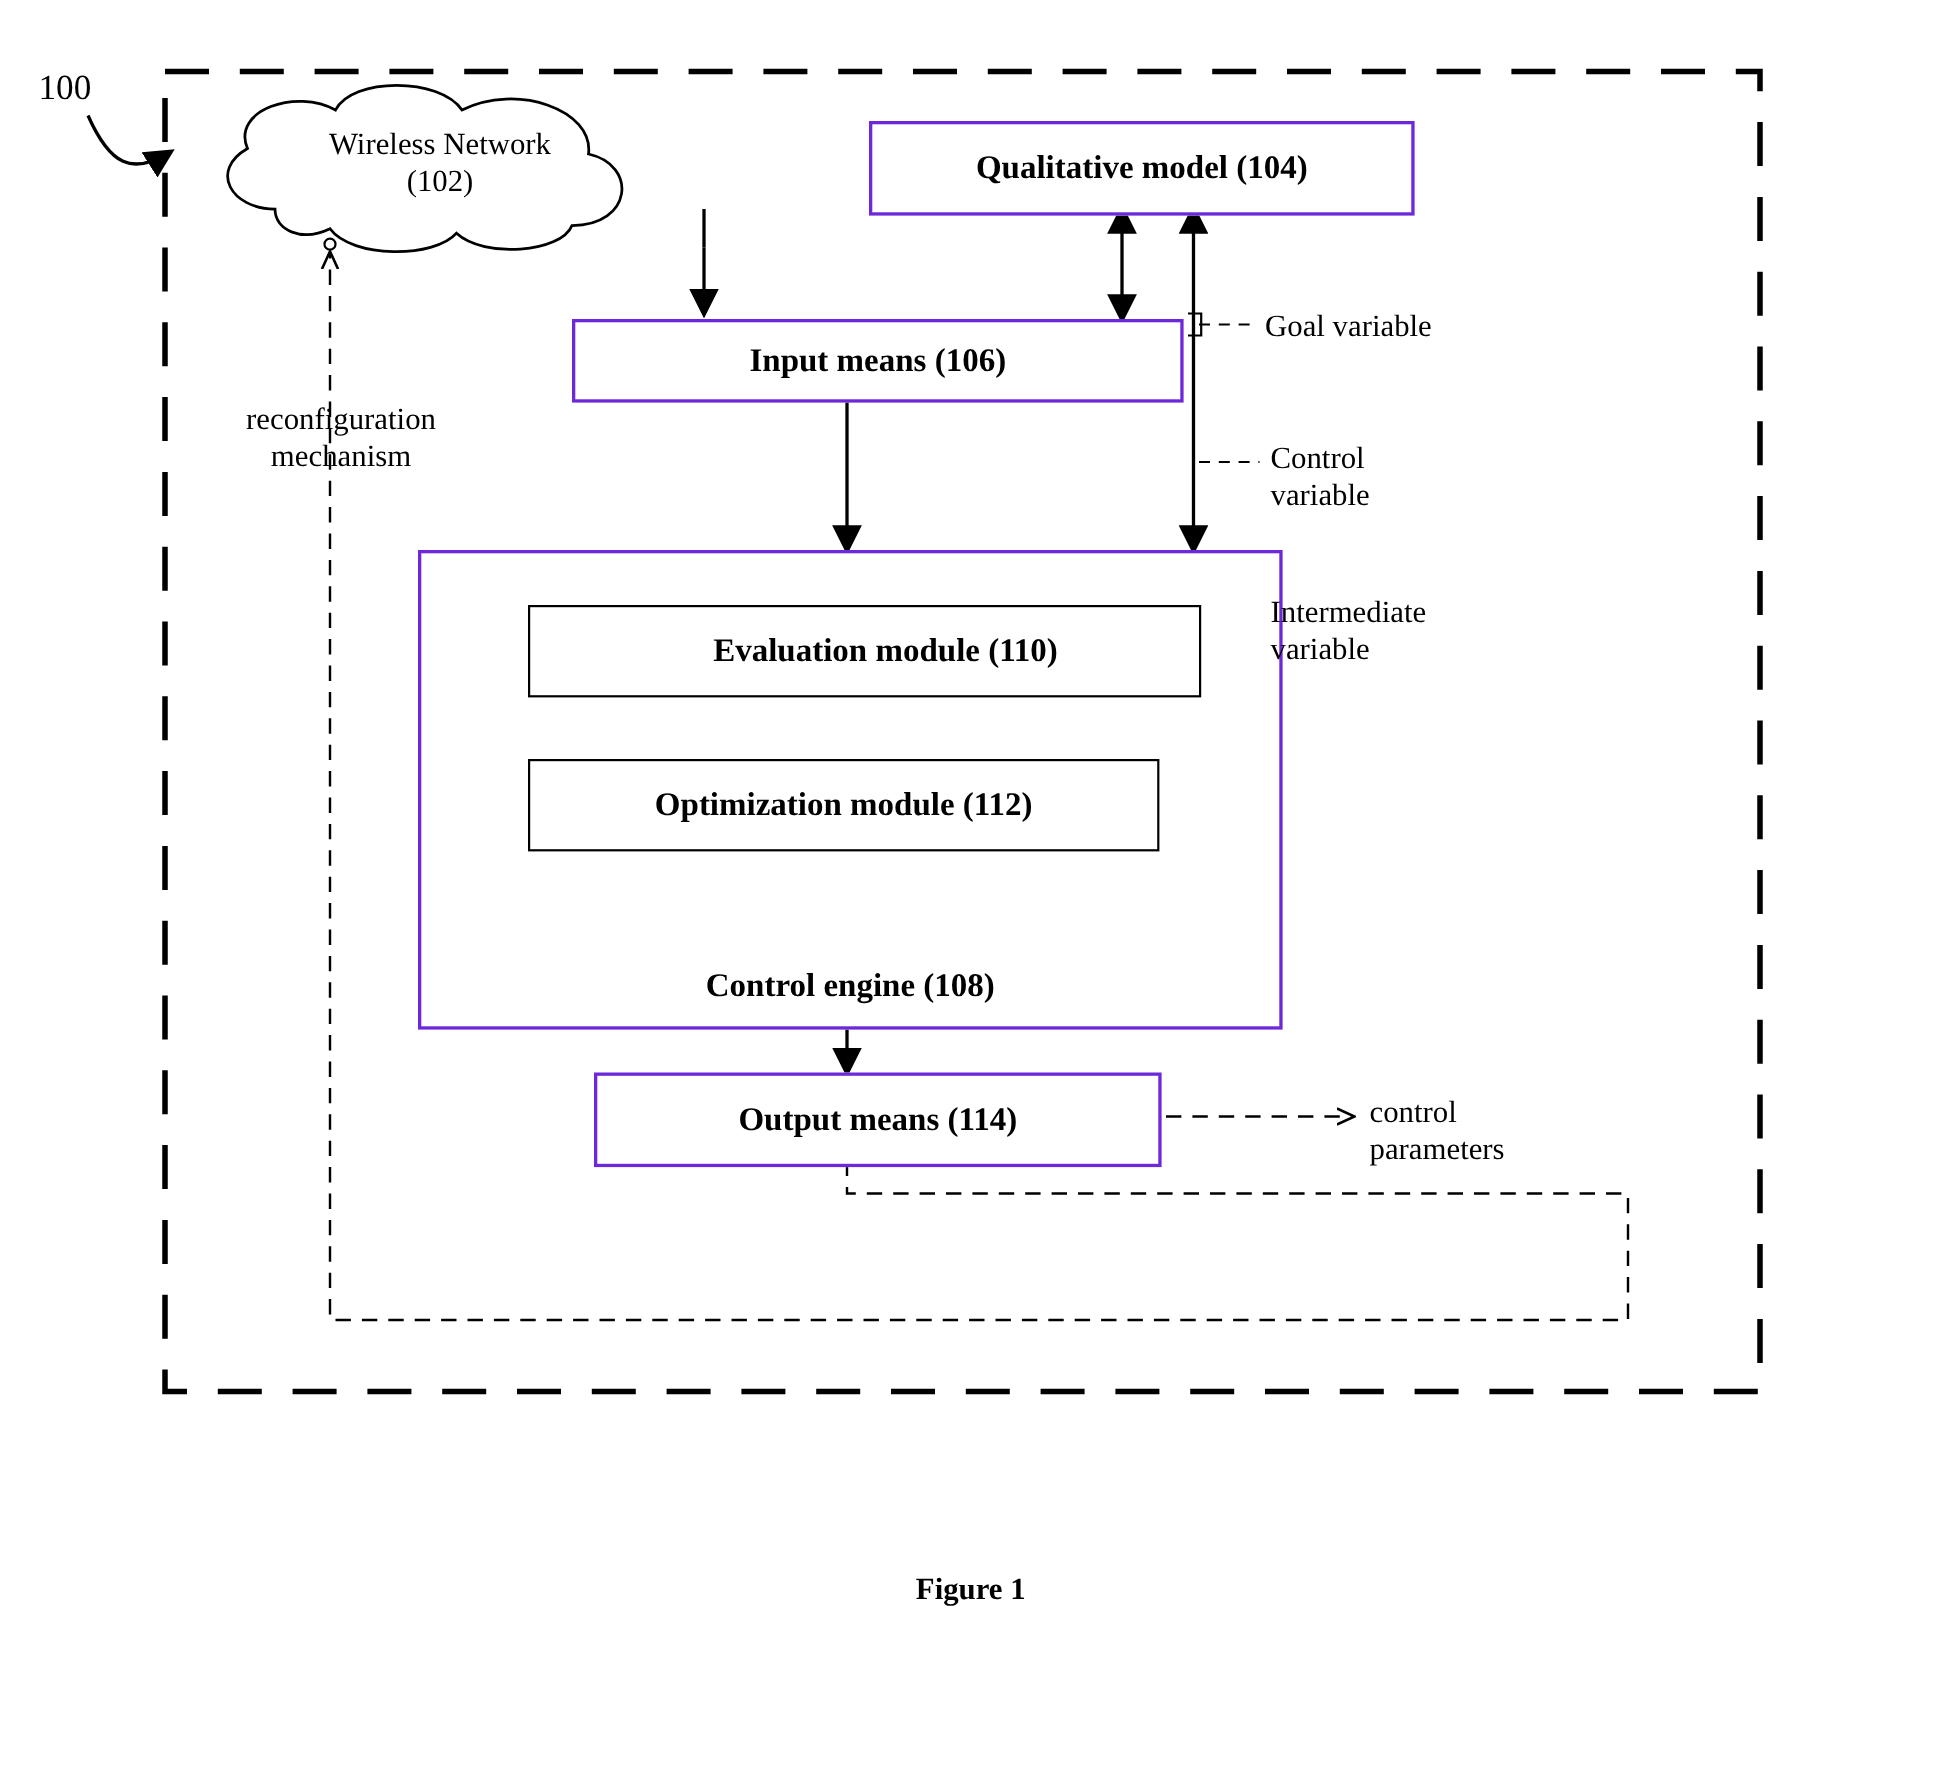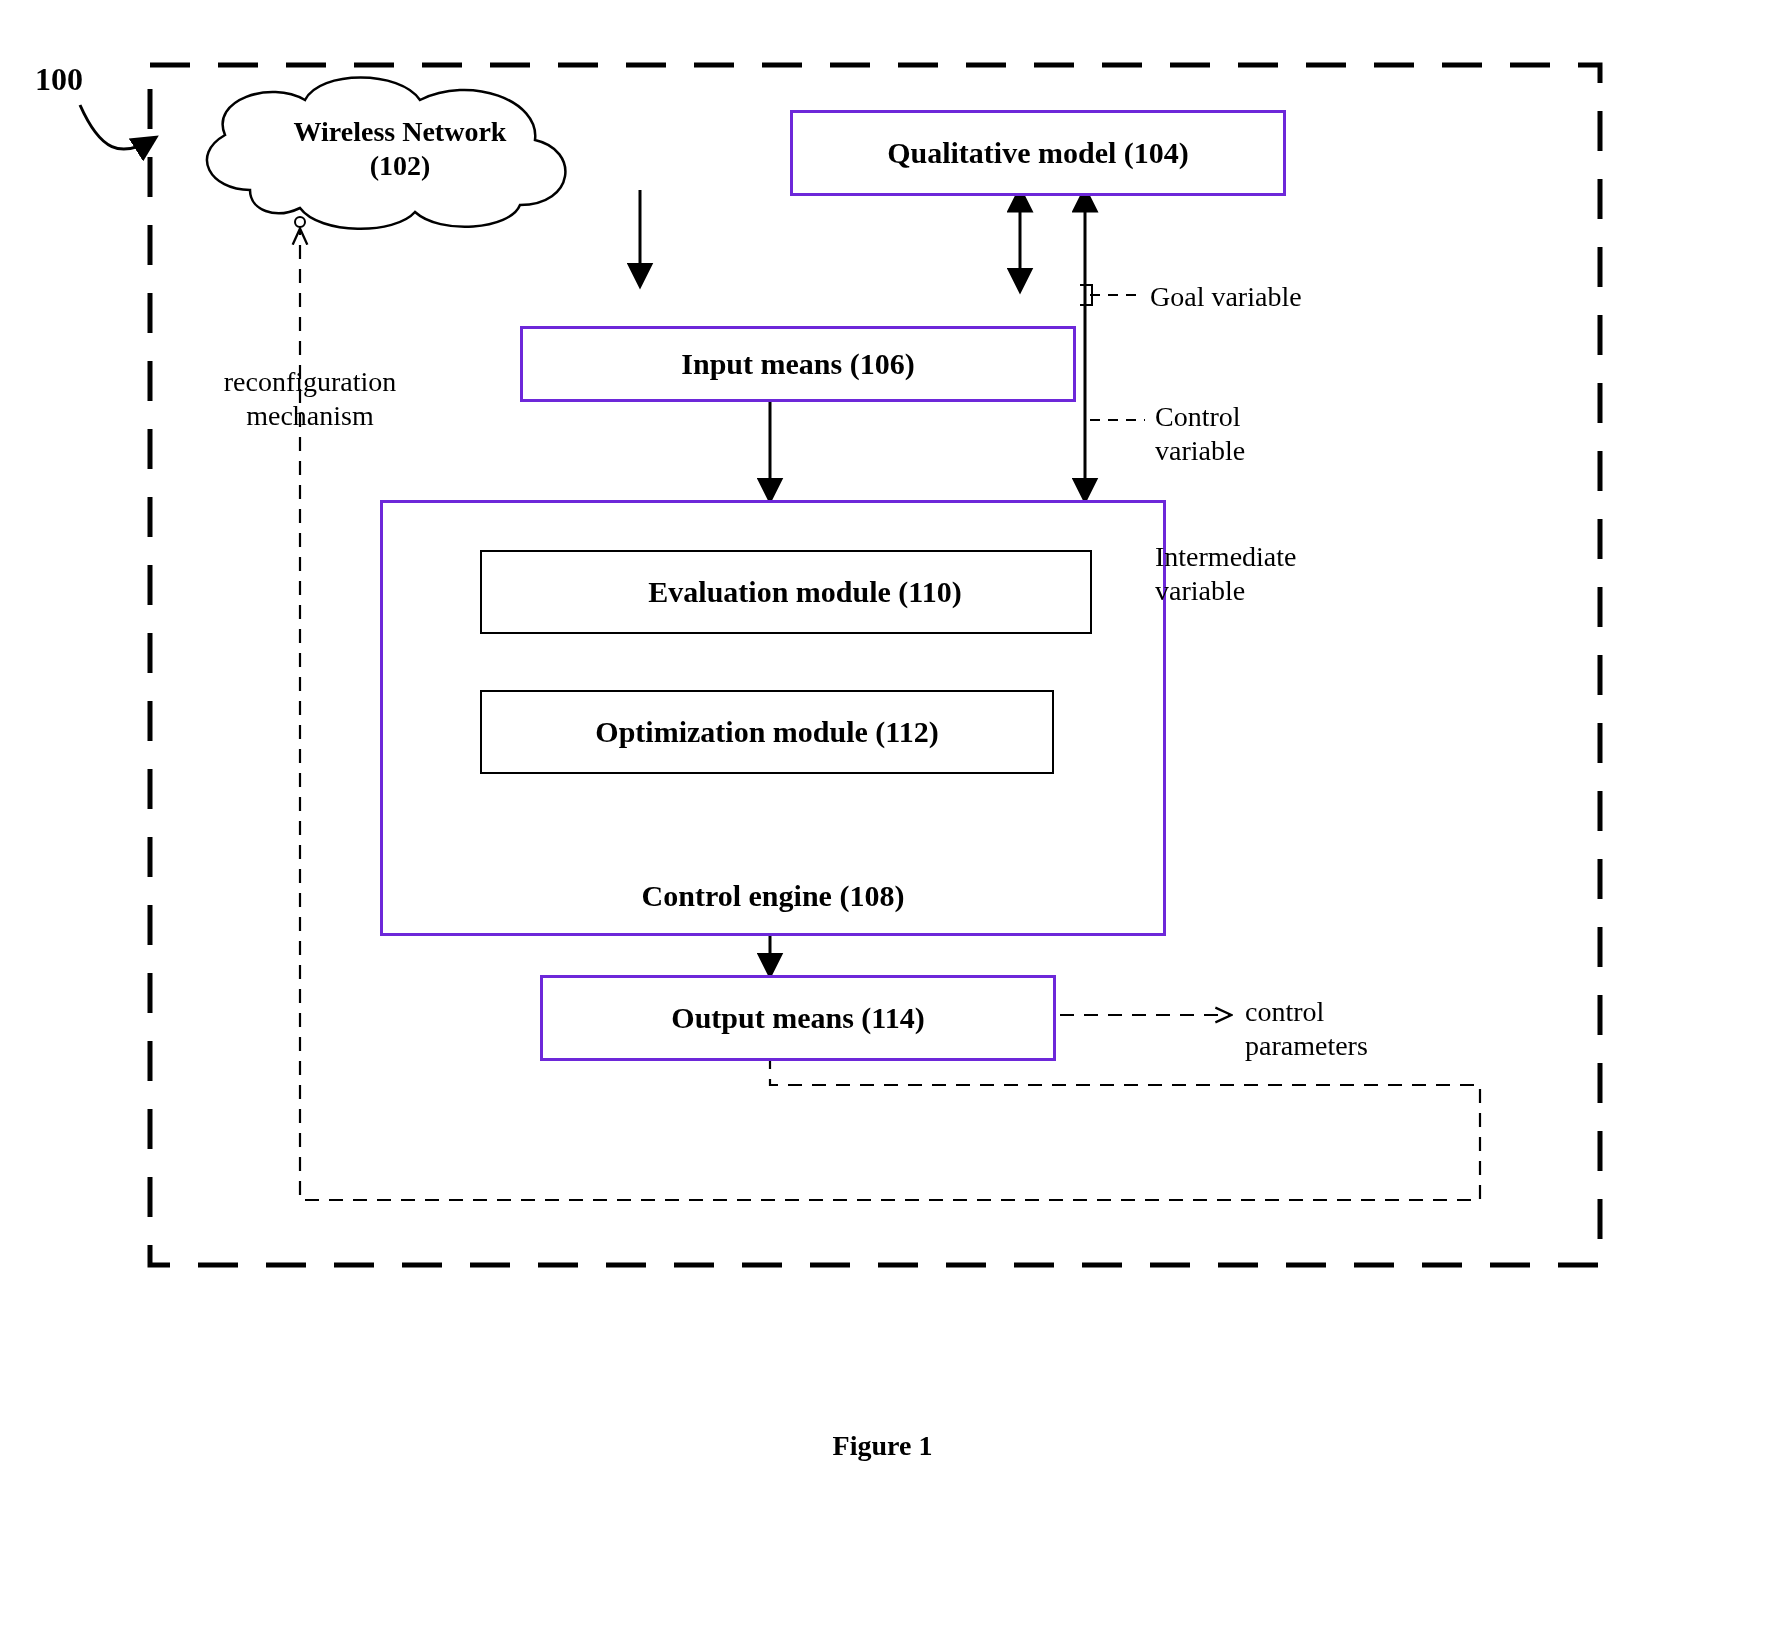--- a/index.html
+++ b/index.html
@@ -37,21 +37,21 @@
     font-weight: bold;
   }
   .label {
     position: absolute;
     font-size: 28px;
     font-weight: normal;
     text-align: left;
     line-height: 1.2;
   }
   .label-bold {
-    font-weight: bold;
+    font-weight: normal;
   }
   .caption {
     position: absolute;
     font-size: 28px;
     font-weight: bold;
     text-align: center;
   }
   svg.overlay {
     position: absolute;
     left: 0;
@@ -128,21 +128,21 @@
 
   <div class="label label-bold" style="left:280px; top:115px; width:240px; text-align:center; font-size:28px;">
     <span>Wireless Network</span><br>
     <span>(102)</span>
   </div>
 
   <div class="box" style="left:790px; top:110px; width:490px; height:80px;">
     <span>Qualitative model (104)</span>
   </div>
 
-  <div class="box" style="left:520px; top:290px; width:550px; height:70px;margin-top:36px;">
+  <div class="box" style="left:520px; top:290px; width:550px; height:70px;">
     <span>Input means (106)</span>
   </div>
 
   <div class="box" style="left:380px; top:500px; width:780px; height:410px; align-items:flex-end; padding-bottom:20px;">
     <span>Control engine (108)</span>
   </div>
 
   <div class="thin-box" style="left:480px; top:550px; width:570px; height:80px;padding-left:38px;">
     <span>Evaluation module (110)</span>
   </div>

